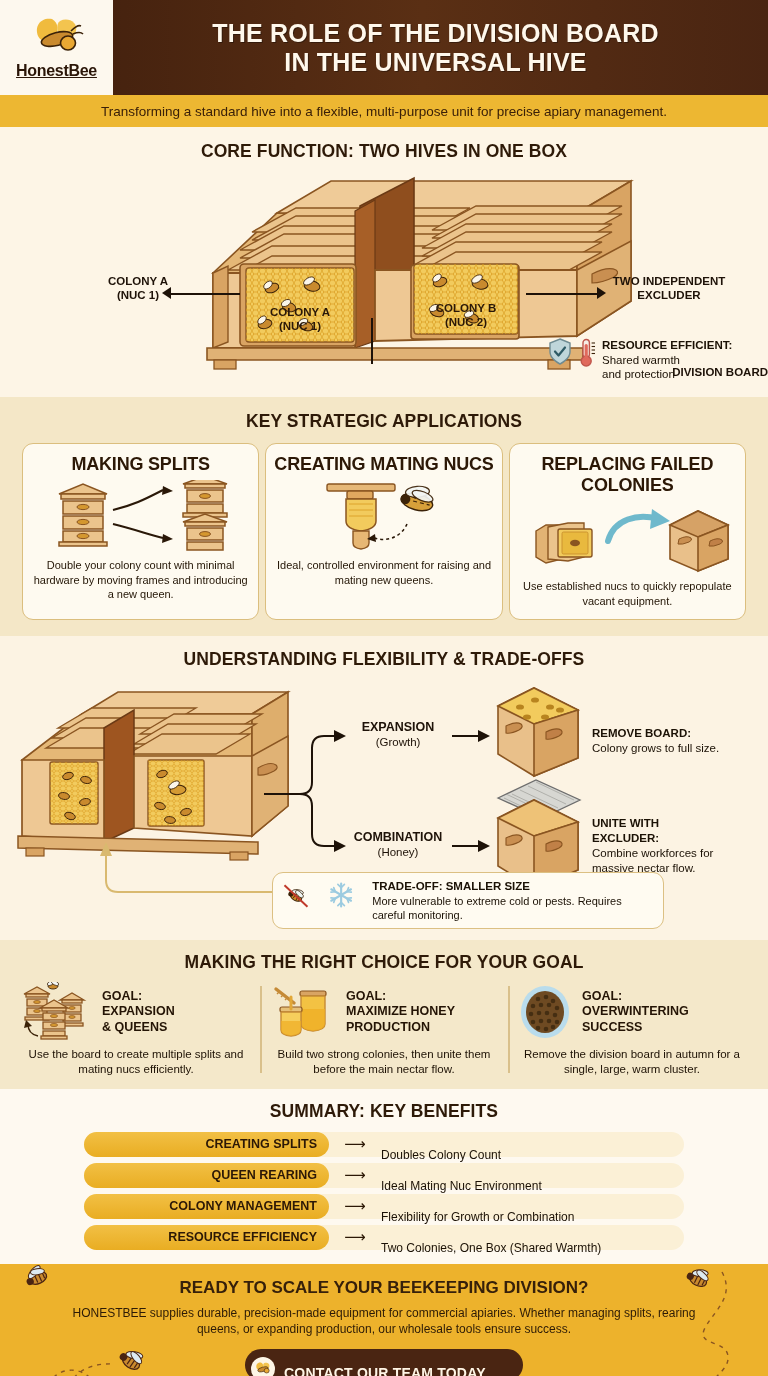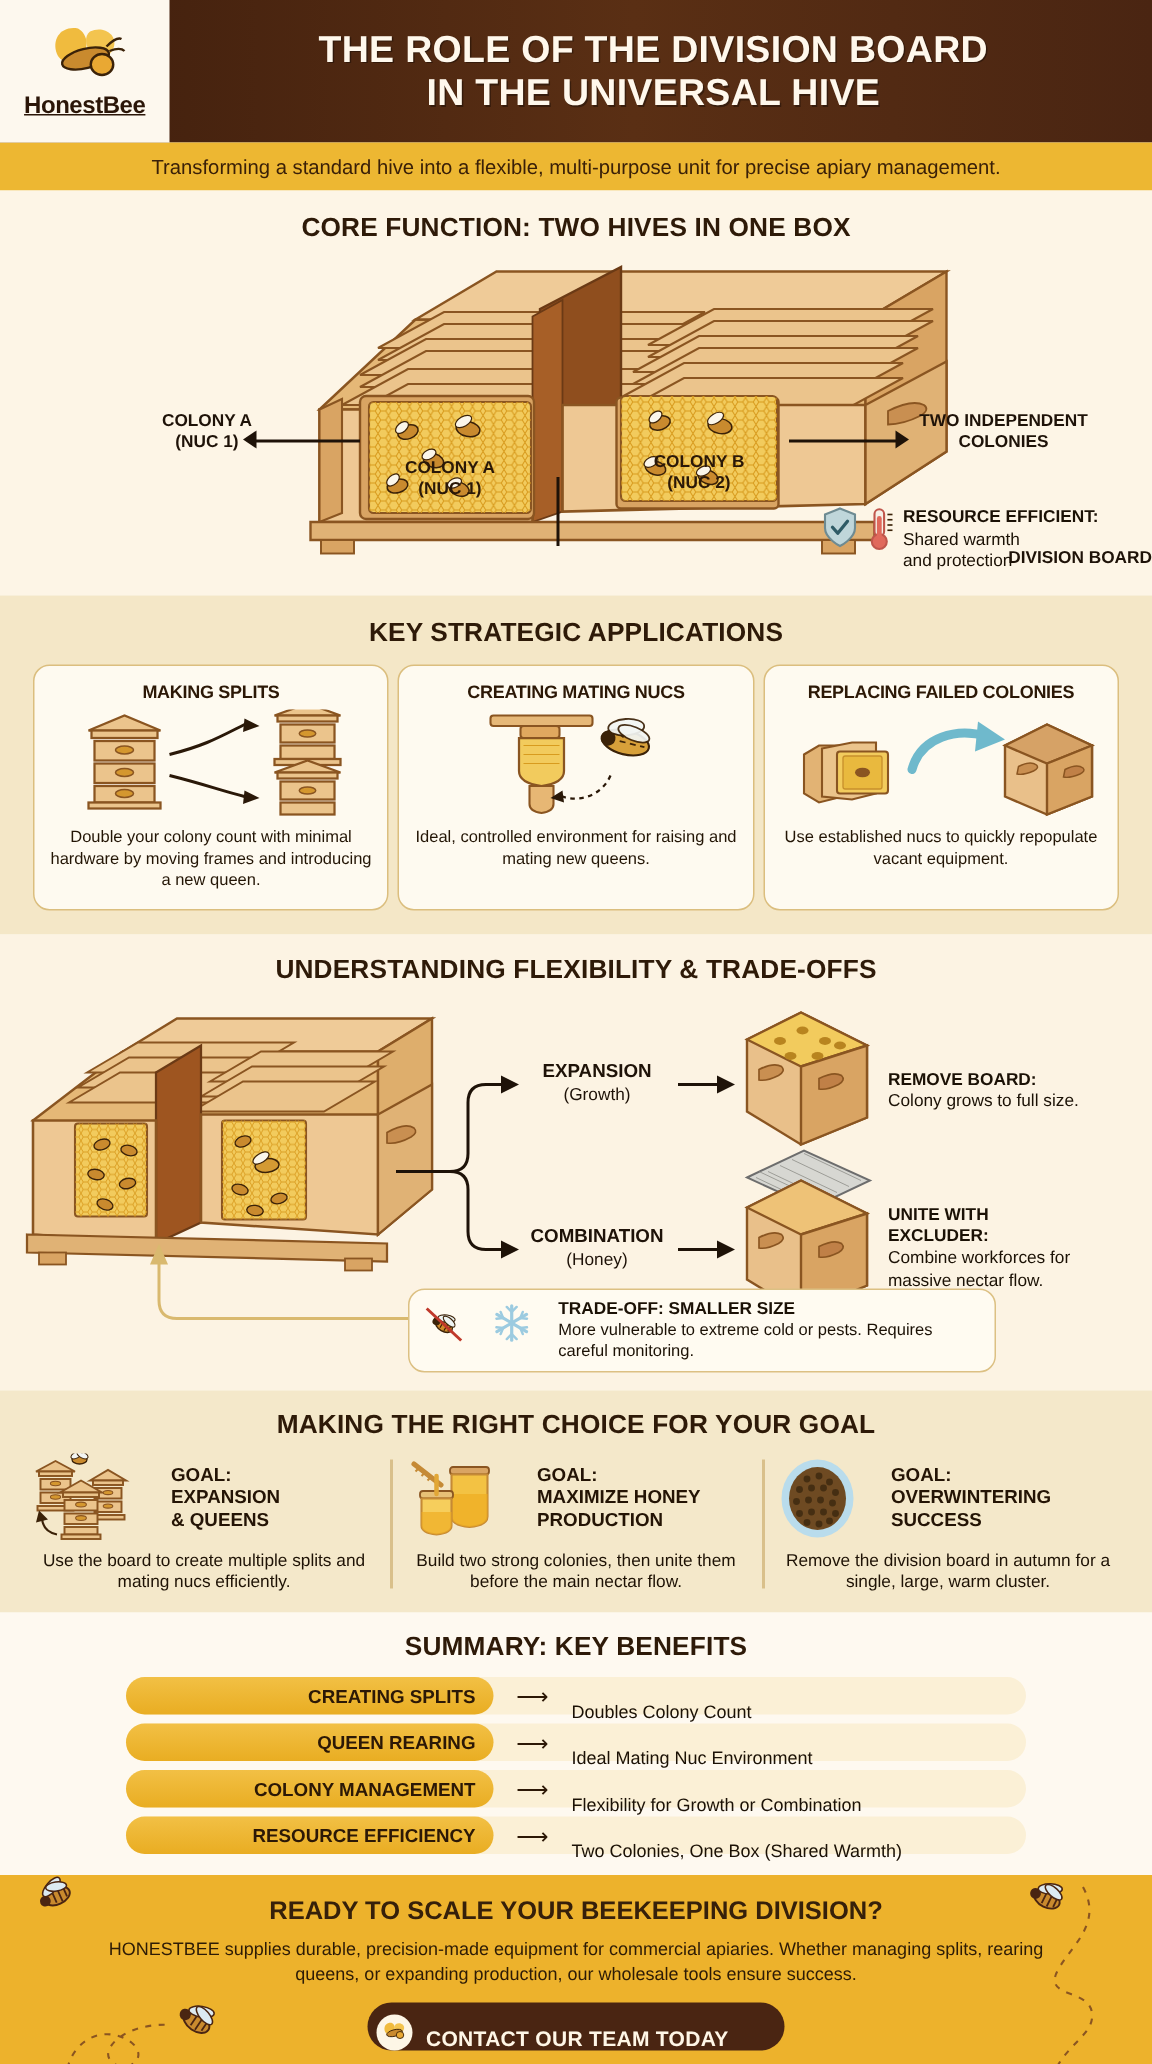--- a/index.html
+++ b/index.html
@@ -144,21 +144,21 @@
   .card {
     flex: 1;
     background: #FEFAF0;
     border: 1.6px solid #DBBE7E;
     border-radius: 11px;
     padding: 10px 8px 11px;
     text-align: center;
     position: relative;
   }
   .card-title {
-    font-size: 12px;
+    font-size: 18px;
     font-weight: bold;
     color: #2C1806;
     letter-spacing: -0.2px;
   }
   .card-art { height: 72px; display: flex; align-items: center; justify-content: center; margin: 5px 0 6px; }
   .card-desc { font-size: 11px; color: #231505; line-height: 1.32; }
 
   
   .s3 { padding: 13px 0 14px; }
   .s3-stage { position: relative; height: 250px; margin-top: 6px; }
@@ -199,21 +199,21 @@
   .s4 { padding: 12px 0 12px; }
   .goals { display: flex; margin-top: 9px; padding: 0 12px; }
   .goal { flex: 1; padding: 0 8px; position: relative; }
   .goal + .goal::before {
     content: "";
     position: absolute;
     left: 0; top: 4px; bottom: 4px;
     width: 1.5px;
     background: #D9C08B;
   }
-  .goal-head { display: flex; align-items: center; gap: 20px; height: 60px; }
+  .goal-head { display: flex; align-items: center; gap: 8px; height: 60px; }
   .goal-title { font-size: 12.5px; font-weight: bold; color: #241405; line-height: 1.22; }
   .goal-desc { font-size: 11.5px; color: #1E1205; line-height: 1.3; text-align: center; margin-top: 5px; }
 
   
   .s5 { padding: 12px 0 14px; }
   .benefits { margin-top: 10px; padding: 0 84px; display: flex; flex-direction: column; gap: 6px; }
   .benefit {
     display: flex;
     align-items: center;
     background: #FBF0D6;
@@ -378,21 +378,21 @@
 
     <div class="label-left">
       <div>COLONY A</div>
       <div>(NUC 1)</div>
     </div>
     <div class="arrow-head l"></div>
     <div class="lead-line l"></div>
 
     <div class="label-right">
       <div>TWO INDEPENDENT</div>
-      <div>COLONIES</div>
+      <div>EXCLUDER</div>
     </div>
     <div class="arrow-head r"></div>
     <div class="lead-line r"></div>
 
     <div style="position:absolute;left:242px;top:140px;width:116px;text-align:center;font-size:11.5px;font-weight:bold;color:#2A1808;line-height:1.2">
       <div>COLONY A</div>
       <div>(NUC 1)</div>
     </div>
     <div style="position:absolute;left:412px;top:136px;width:108px;text-align:center;font-size:11.5px;font-weight:bold;color:#2A1808;line-height:1.2">
       <div>COLONY B</div>

